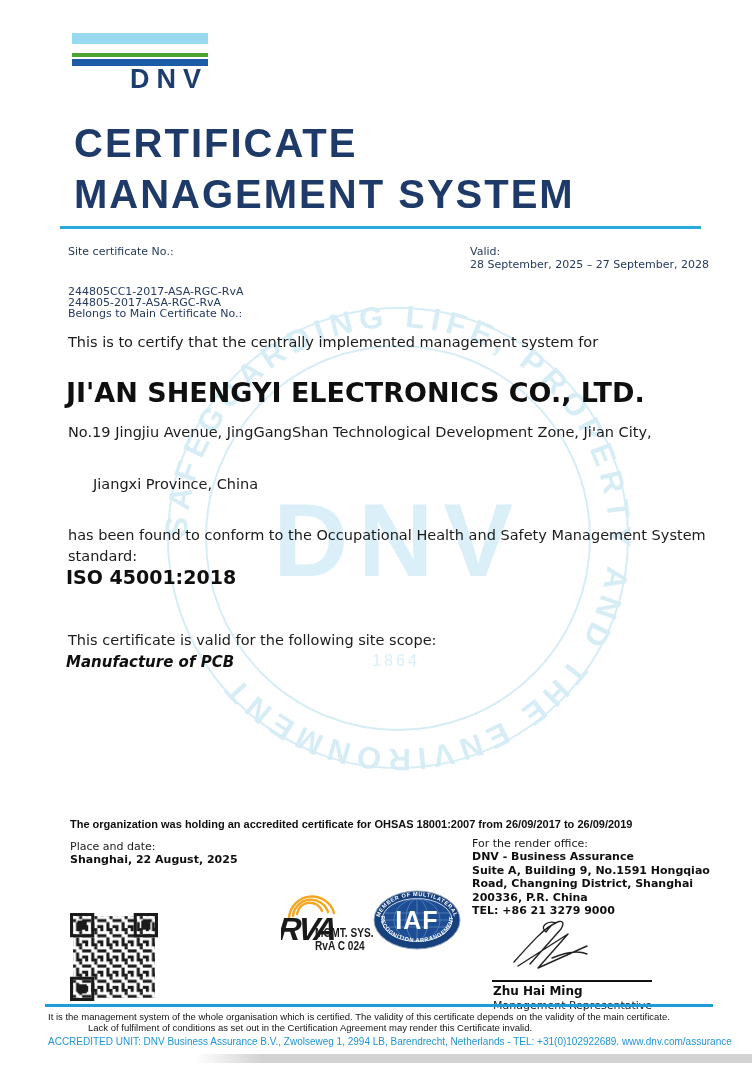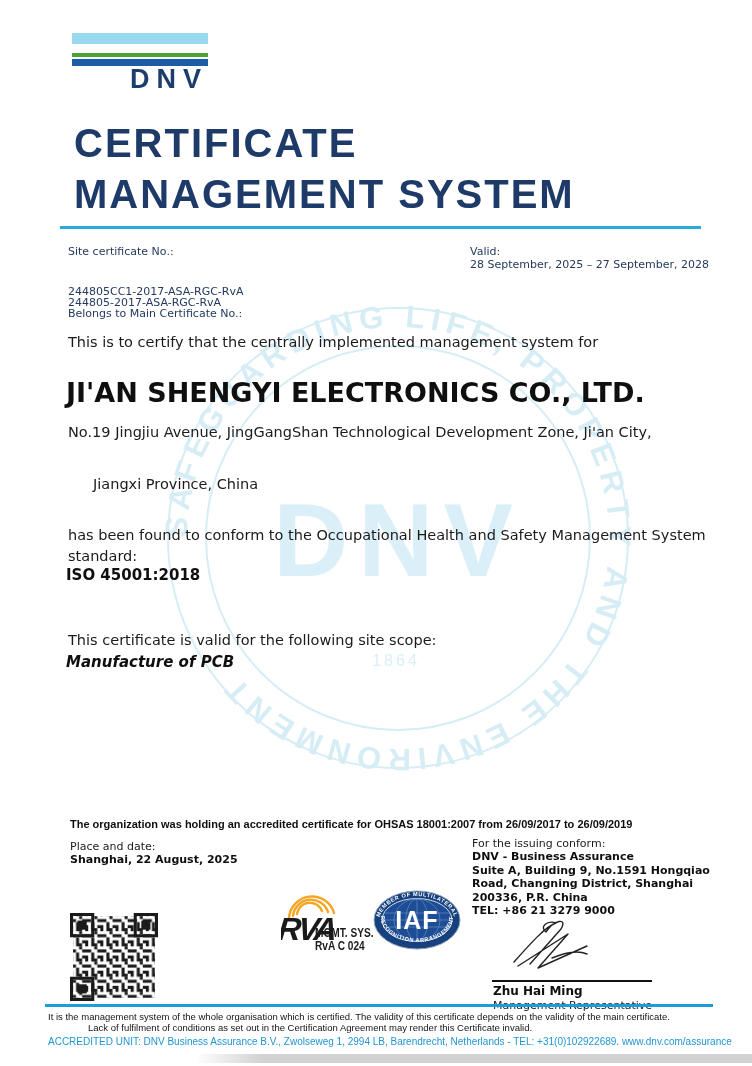--- a/index.html
+++ b/index.html
@@ -39,21 +39,21 @@
   .ci-valid-label{left:470px;top:245px;}
   .ci-valid-value{left:470px;top:258px;}
   
   .body-text{font-size:14.5px;color:#1b1b1b;white-space:nowrap;}
   .intro{left:68px;top:334px;}
   .company{left:66px;top:377px;font-size:27px;font-weight:bold;color:#0f0f0f;white-space:nowrap;text-align:right;}
   .addr1{left:68px;top:424px;}
   .addr2{left:68px;top:476px;margin-left:25px;}
   .conform1{left:68px;top:527px;}
   .conform2{left:68px;top:548px;}
-  .standard{left:66px;top:566px;font-size:15px;font-weight:bold;color:#0f0f0f;}
+  .standard{left:66px;top:566px;font-size:19px;font-weight:bold;color:#0f0f0f;}
   .scope-label{left:68px;top:632px;text-align:center;}
   .scope-value{left:66px;top:653px;font-size:15px;font-weight:bold;color:#0f0f0f;font-style:italic;}
   
   .ohsas{left:70px;top:818px;font-family:"Liberation Sans",sans-serif;font-size:11px;font-weight:bold;color:#0f0f0f;white-space:nowrap;}
   .place-label{left:70px;top:840px;font-size:11px;text-align:center;}
   .place-value{left:70px;top:853px;font-size:11px;font-weight:bold;color:#0f0f0f;}
   .issuing-label{left:472px;top:837px;font-size:11px;}
   .issuing-lines{left:472px;top:850px;font-size:11px;font-weight:bold;line-height:13.5px;color:#0f0f0f;white-space:nowrap;}
   
   .sig-line{position:absolute;left:492px;top:980px;width:160px;height:1.5px;background:#111;}
@@ -120,21 +120,21 @@
   <div class="abs body-text addr2">Jiangxi Province, China</div>
   <div class="abs body-text conform1">has been found to conform to the Occupational Health and Safety Management System</div>
   <div class="abs body-text conform2">standard:</div>
   <div class="abs standard">ISO 45001:2018</div>
   <div class="abs body-text scope-label">This certificate is valid for the following site scope:</div>
   <div class="abs scope-value">Manufacture of PCB</div>
 
   <div class="abs ohsas">The organization was holding an accredited certificate for OHSAS 18001:2007 from 26/09/2017 to 26/09/2019</div>
   <div class="abs place-label">Place and date:</div>
   <div class="abs place-value">Shanghai, 22 August, 2025</div>
-  <div class="abs issuing-label">For the issuing conform:</div>
+  <div class="abs issuing-label">For the render office:</div>
   <div class="abs issuing-lines">
     <div>DNV - Business Assurance</div>
     <div>Suite A, Building 9, No.1591 Hongqiao</div>
     <div>Road, Changning District, Shanghai</div>
     <div>200336, P.R. China</div>
     <div>TEL: +86 21 3279 9000</div>
   </div>
 
   <svg class="qr" width="88" height="88" viewBox="0 0 29 29">
     <defs>

